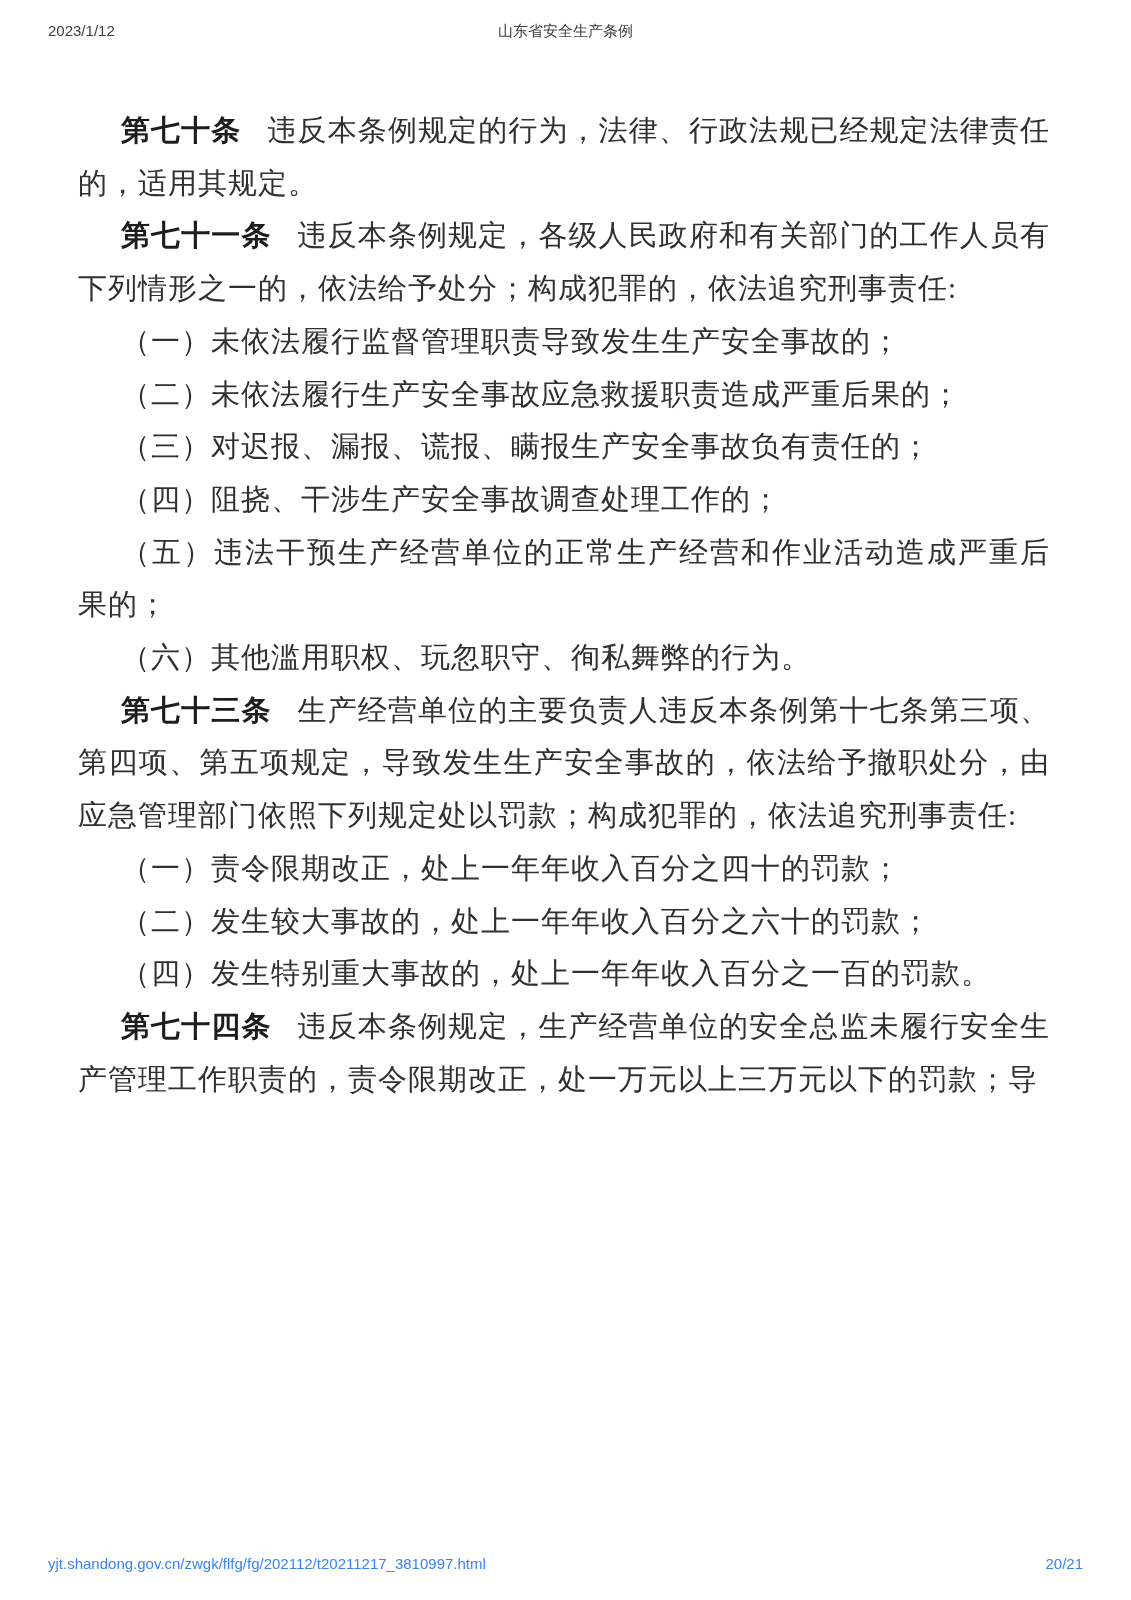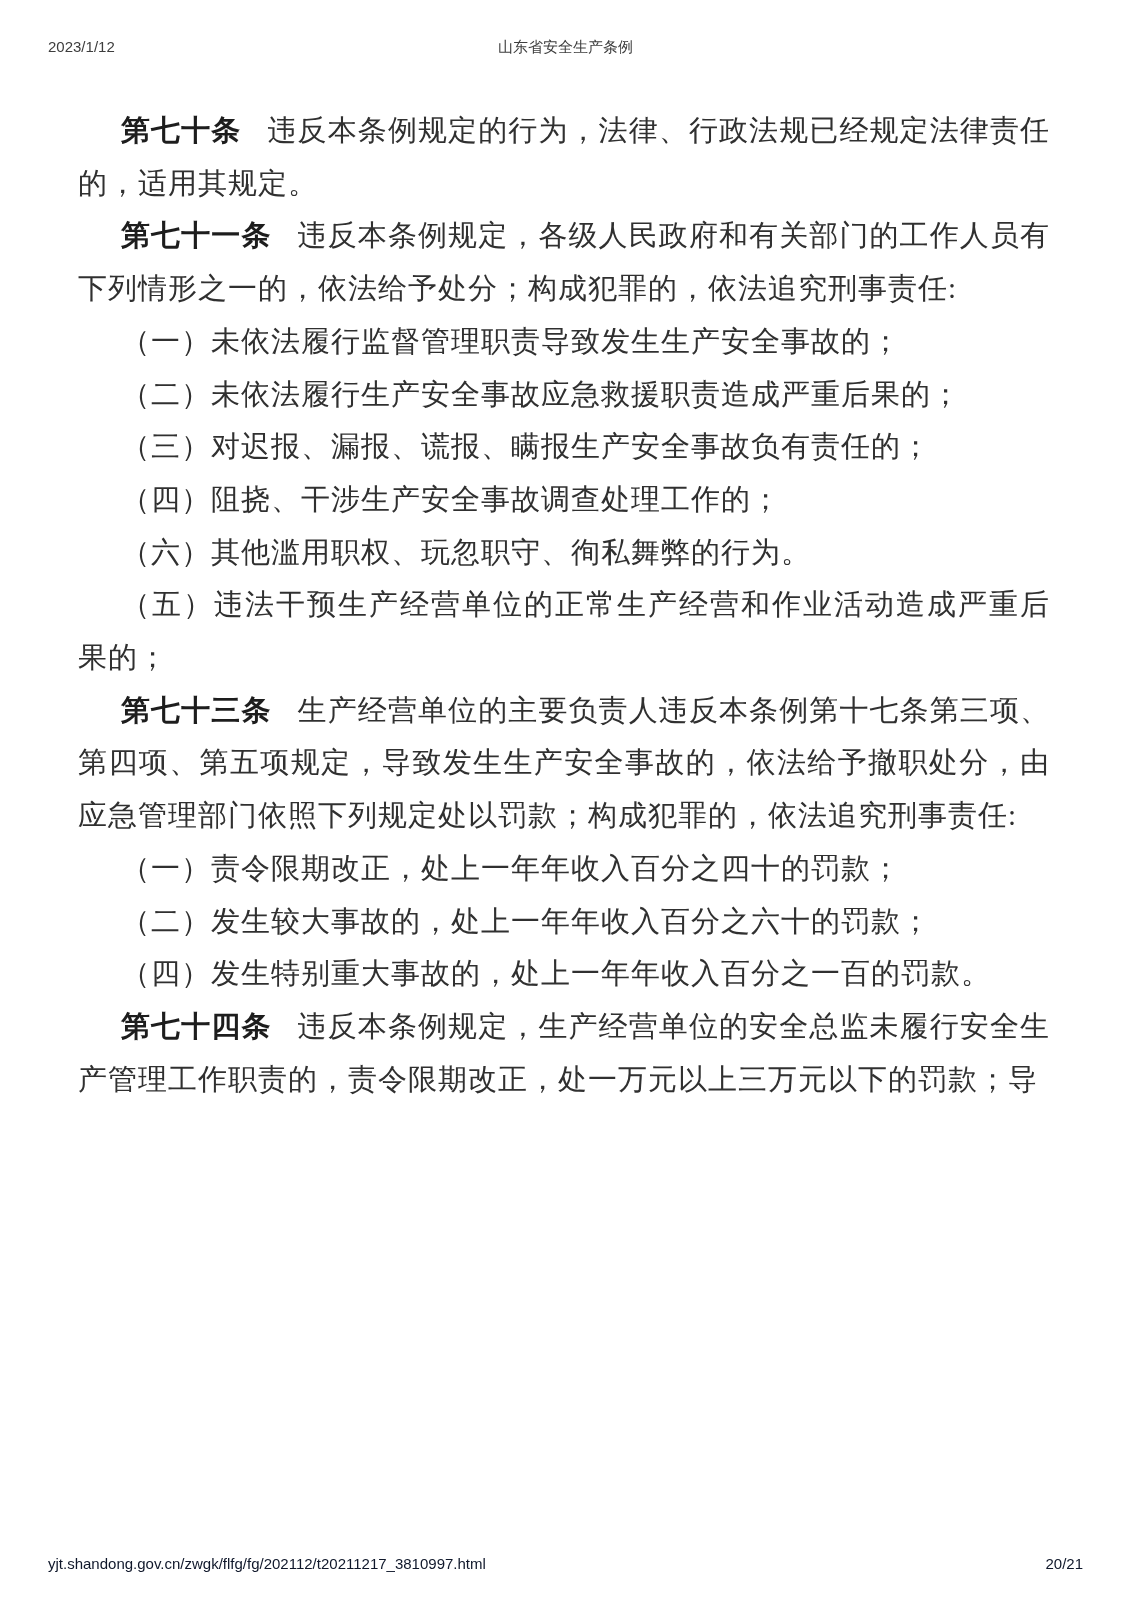--- a/index.html
+++ b/index.html
@@ -7,21 +7,21 @@
   .page {
     position: relative;
     width: 1131px;
     height: 1600px;
     background: #ffffff;
     overflow: hidden;
     font-family: "Liberation Serif", "DejaVu Serif", serif;
   }
   .print-header {
     position: absolute;
-    top: 38px;
+    top: 22px;
     left: 48px;
     right: 48px;
     display: grid;
     grid-template-columns: 1fr auto 1fr;
     align-items: baseline;
     font-family: "Liberation Sans", "DejaVu Sans", sans-serif;
     font-size: 15px;
     color: #3d3d3d;
     gap: 46px;
   }
@@ -54,21 +54,21 @@
   .print-footer {
     position: absolute;
     left: 48px;
     right: 48px;
     bottom: 28px;
     display: flex;
     justify-content: space-between;
     align-items: baseline;
     font-family: "Liberation Sans", "DejaVu Sans", sans-serif;
     font-size: 15px;
-    color: #0f172a;
+    color: #3b82f6;
   }
 </style>
 </head>
 <body>
 
 <div class="page">
 
   <div class="print-header">
     <span class="hdr-date">2023/1/12</span>
     <span class="hdr-title">山东省安全生产条例</span>
@@ -82,23 +82,23 @@
     <p class="para"><span class="artnum">第七十一条</span><span>违反本条例规定，各级人民政府和有关部门的工作人员有下列情形之一的，依法给予处分；构成犯罪的，依法追究刑事责任:</span></p>
 
     <p class="para"><span>（一）未依法履行监督管理职责导致发生生产安全事故的；</span></p>
 
     <p class="para"><span>（二）未依法履行生产安全事故应急救援职责造成严重后果的；</span></p>
 
     <p class="para"><span>（三）对迟报、漏报、谎报、瞒报生产安全事故负有责任的；</span></p>
 
     <p class="para"><span>（四）阻挠、干涉生产安全事故调查处理工作的；</span></p>
 
+    <p class="para"><span>（五）违法干预生产经营单位的正常生产经营和作业活动造成严重后果的；</span></p>
+
     <p class="para"><span>（六）其他滥用职权、玩忽职守、徇私舞弊的行为。</span></p>
-
-    <p class="para"><span>（五）违法干预生产经营单位的正常生产经营和作业活动造成严重后果的；</span></p>
 
 
 
     <p class="para"><span class="artnum">第七十三条</span><span>生产经营单位的主要负责人违反本条例第十七条第三项、第四项、第五项规定，导致发生生产安全事故的，依法给予撤职处分，由应急管理部门依照下列规定处以罚款；构成犯罪的，依法追究刑事责任:</span></p>
 
     <p class="para"><span>（一）责令限期改正，处上一年年收入百分之四十的罚款；</span></p>
 
     <p class="para"><span>（二）发生较大事故的，处上一年年收入百分之六十的罚款；</span></p>
 
 

